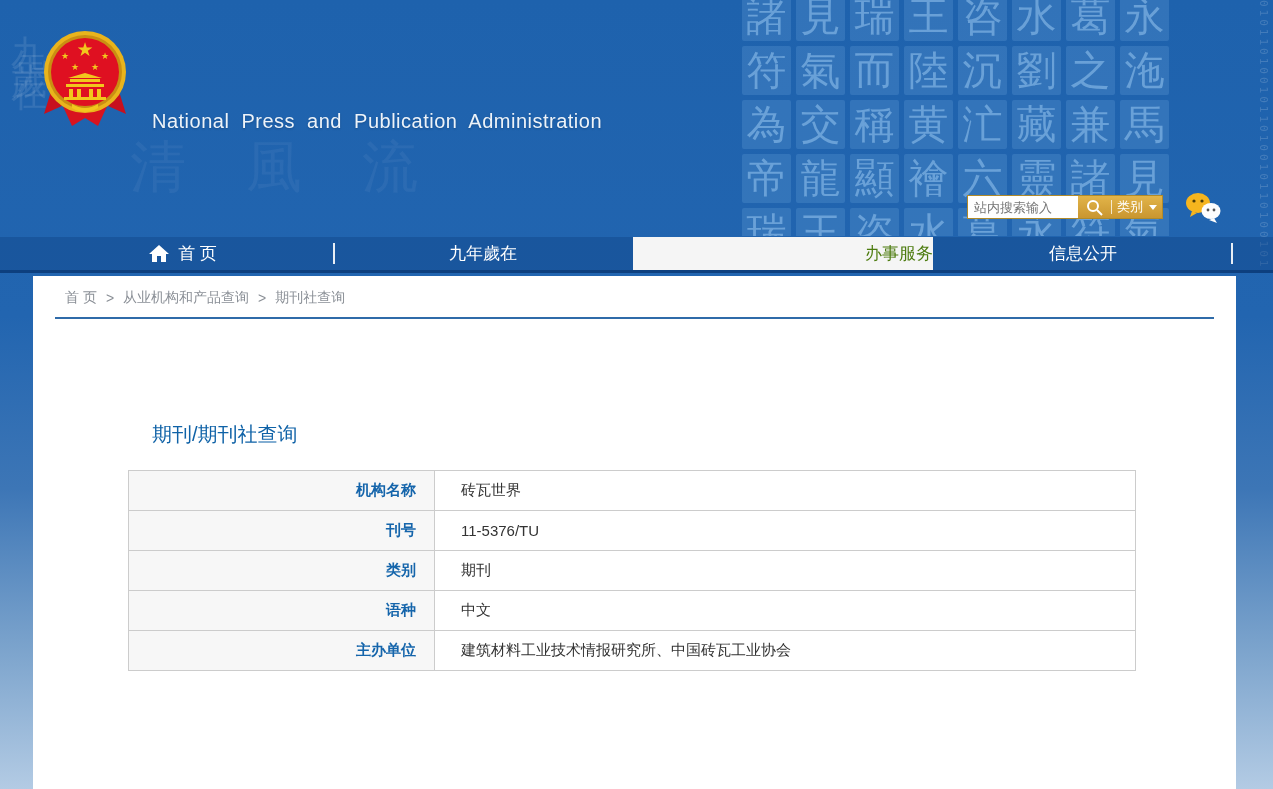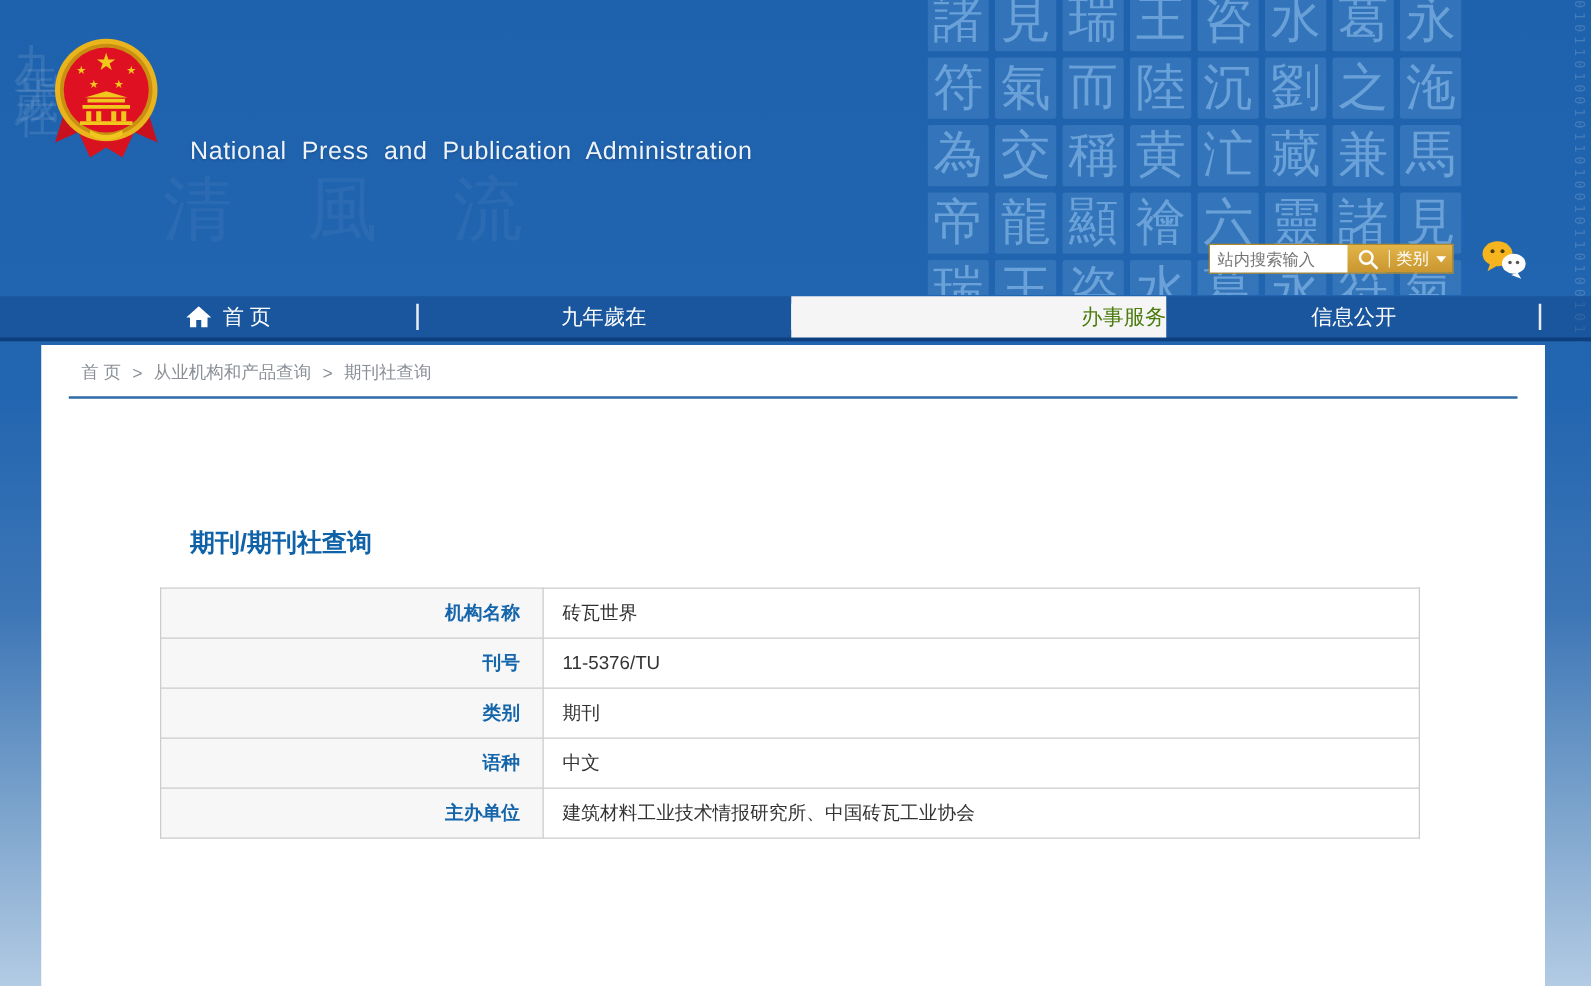--- a/index.html
+++ b/index.html
@@ -85,29 +85,29 @@
   .nav-sep { position:absolute; top:6px; width:2px; height:21px; background:rgba(255,255,255,0.9); z-index:1; }
 
   
   .content { position:absolute; left:33px; top:276px; width:1203px; height:513px; background:#fff; }
   .breadcrumb {
     position:absolute; left:32px; top:13px; font-size:14px; color:#8a8f96;
     display:flex; gap:9px; align-items:center;
   }
   .breadcrumb .crumb { cursor:pointer; }
   .crumb-line { position:absolute; left:22px; top:41px; width:1159px; height:2px; background:#2f6ba9; }
-  .section-title { position:absolute; left:119px; top:145px; font-size:20px; font-weight:bold; color:#0f62a7; }
+  .section-title { position:absolute; left:119px; top:145px; font-size:20px; font-weight:normal; color:#0f62a7; }
 
   .info-table { position:absolute; left:95px; top:194px; width:1008px; border-collapse:collapse; }
   .info-table td { border:1px solid #ccc; height:40px; font-size:15px; }
   .info-table td.cell-label {
     width:306px; background:#f7f7f7; color:#1565ab; font-weight:bold;
     text-align:right; padding-right:18px;
   }
-  .info-table td.cell-value { padding-left:15px; color:#333; }
+  .info-table td.cell-value { padding-left:26px; color:#333; }
 </style>
 </head>
 <body>
 
 <div id="app">
 
   <div class="header">
     <div class="seal-grid">
         <span class="tile">諸</span>
         <span class="tile">見</span>

